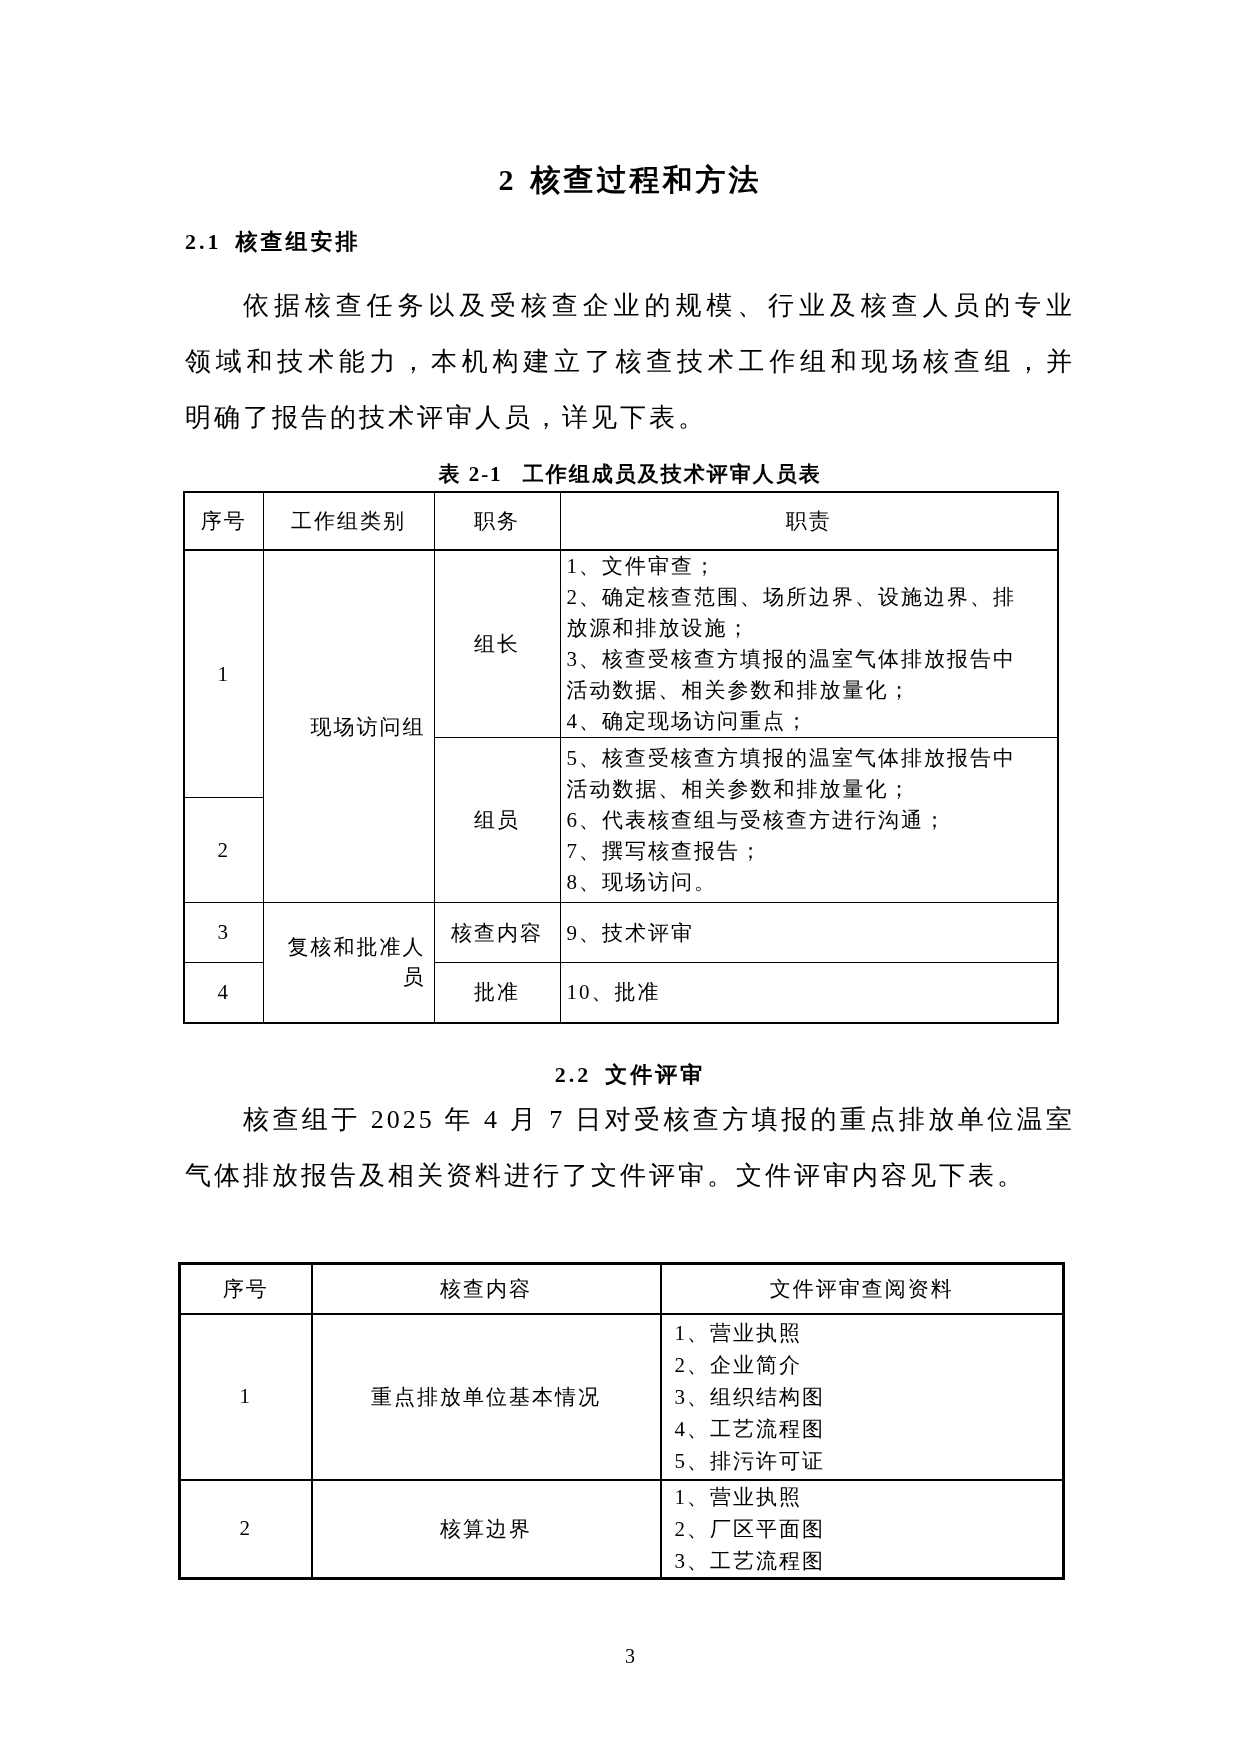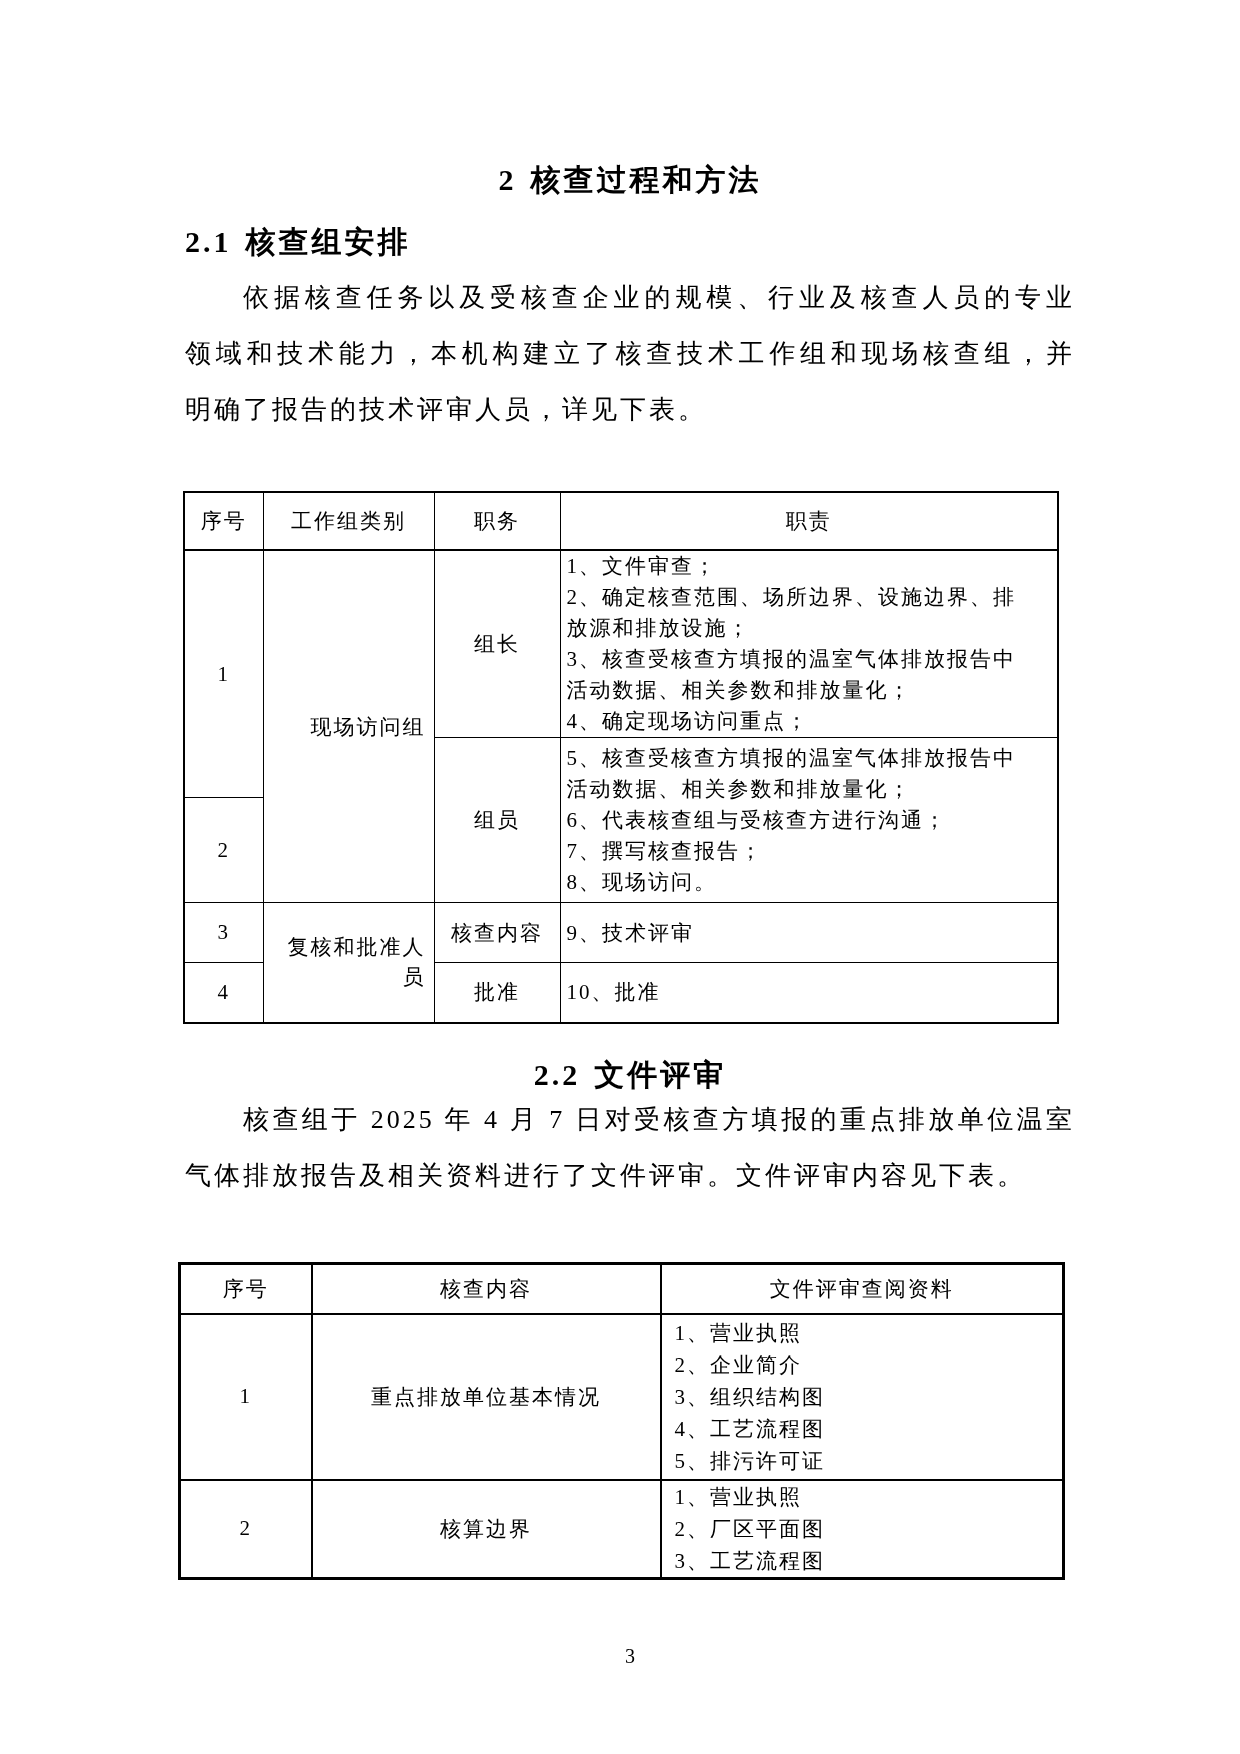--- a/index.html
+++ b/index.html
@@ -12,27 +12,27 @@
   
   .doc-title {
     position:absolute; left:185px; top:156px; width:890px; height:48px;
     display:flex; justify-content:center; align-items:center; gap:14px;
     font-size:30px; font-weight:bold; letter-spacing:3px; line-height:48px;
   }
   
   .sec-heading {
     position:absolute; left:185px; width:890px; height:48px;
     display:flex; align-items:center; gap:14px;
-    font-size:30px; font-weight:bold; letter-spacing:3px; line-height:48px;
+    font-size:22px; font-weight:bold; letter-spacing:3px; line-height:48px;
   }
   #h21 { top:218px; }
   #h22 { top:1051px;justify-content:center; }
   
   .para { position:absolute; left:185px; width:890px; }
-  #p21 { top:270px; }
+  #p21 { top:278px; }
   #p22 { top:1092px; }
   .bline {
     height:56px; line-height:56px; font-size:26px; letter-spacing:3px;
     white-space:nowrap;
   }
   .bline.fill { text-align:justify; text-align-last:justify; white-space:normal; }
   .bline.indent { text-indent:58px; }
   
   .caption {
     position:absolute; left:185px; width:890px; height:32px; line-height:32px;
@@ -75,20 +75,24 @@
     <span>2.1</span>
     <span>核查组安排</span>
   </div>
 
   <div class="para" id="p21">
     <div class="bline fill indent">依据核查任务以及受核查企业的规模、行业及核查人员的专业</div>
     <div class="bline fill">领域和技术能力，本机构建立了核查技术工作组和现场核查组，并</div>
     <div class="bline">明确了报告的技术评审人员，详见下表。</div>
   </div>
 
+  <div class="caption" id="cap1">
+    <span>表 2-1</span>
+    <span>工作组成员及技术评审人员表</span>
+  </div>
 
   <table id="t1">
     <colgroup>
         <col style="width:79px">
         <col style="width:171px">
         <col style="width:126px">
         <col style="width:498px">
       </colgroup>
     <tbody>
         <tr class="hrow" style="height:58px">

